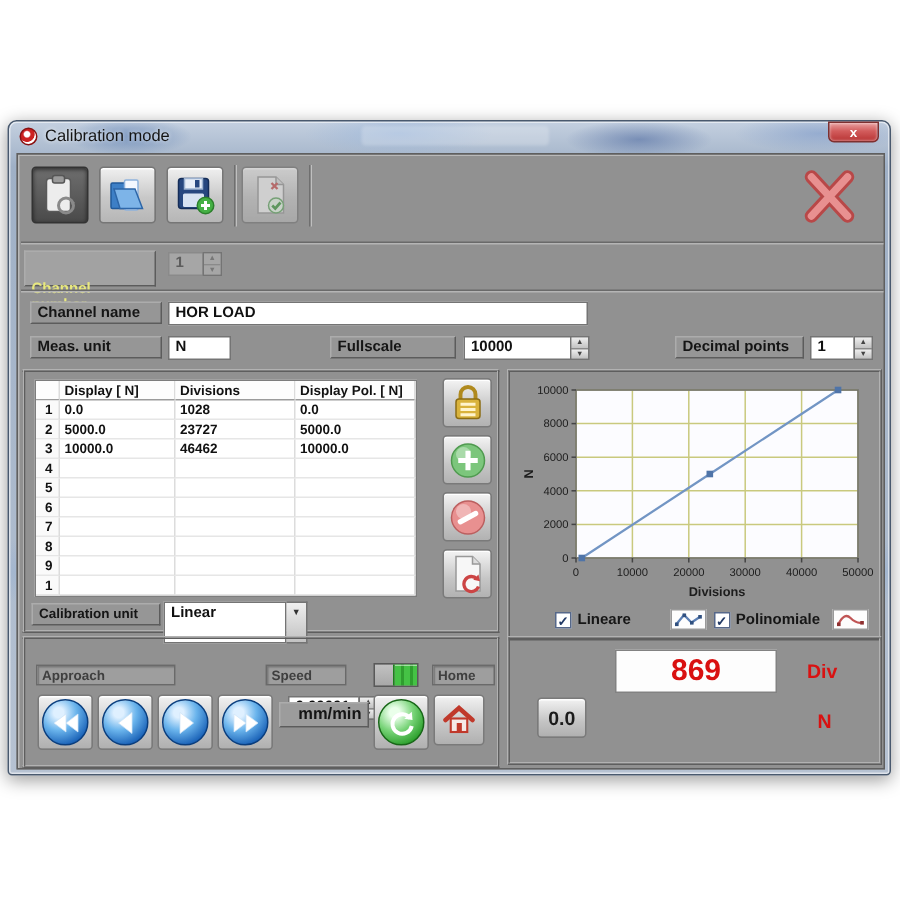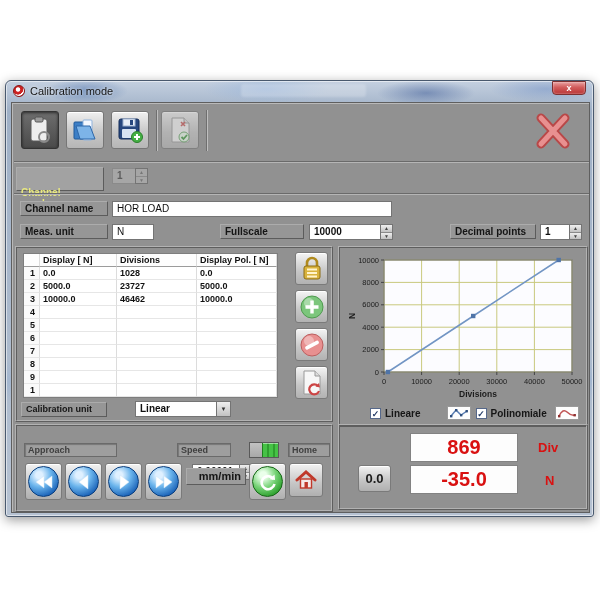--- a/index.html
+++ b/index.html
@@ -54,21 +54,21 @@
     border-left:1px solid #6f6f6f; border-right:1px solid #bfbfbf; }
   .big-close { position:absolute; top:5px; right:14px; width:42px; height:38px;
     display:flex; align-items:center; justify-content:center; cursor:pointer; }
 
   
   .lbl { position:absolute; height:15px; padding:1px 4px; font-size:10px; font-weight:bold;
     color:#151515; background:#969696; border-right:1px solid #5c5c5c;
     border-bottom:1px solid #5c5c5c; border-top:1px solid #acacac; border-left:1px solid #acacac; }
   .lbl.chan { color:#e9e97e; background:#a2a2a2; height:24px; padding-top:19px; }
   .field { position:absolute; height:16px; background:#fff; border:1px solid #747474;
-    font-size:10px; font-weight:normal; color:#101010; padding:1px 4px; }
+    font-size:10px; font-weight:bold; color:#101010; padding:1px 4px; }
   .spin { position:absolute; height:16px; display:flex; }
   .spin .sval { flex:1; background:#fff; border:1px solid #747474; border-right:none;
     font-size:10px; font-weight:bold; color:#101010; padding:1px 4px; }
   .spin .sbtns { width:13px; display:flex; flex-direction:column; border:1px solid #747474; }
   .spin .sbtns div { flex:1; background:linear-gradient(#efefef,#c2c2c2); font-size:5px;
     line-height:6px; text-align:center; color:#444; cursor:pointer; }
   .spin .sbtns div:first-child { border-bottom:1px solid #8a8a8a; }
   .spin.disabled .sval { background:#a6a6a6; color:#5d5d5d; border-color:#8a8a8a; }
   .spin.disabled .sbtns div { background:#a6a6a6; color:#777; }
 
@@ -80,21 +80,21 @@
     background:#fff; border:1px solid #7d7d7d; }
   .tbl div { font-size:9px; font-weight:bold; color:#111; padding:0 3px; line-height:12px;
     border-right:1px solid #dcdcdc; border-bottom:1px solid #e6e6e6; overflow:hidden; white-space:nowrap; }
   .tbl .th { border-bottom:1px solid #9b9b9b; background:#fdfdfd; }
   .tbl .rn { text-align:right; padding-right:4px; background:#fafafa; }
 
   .side-btn { position:absolute; width:33px; height:33px; border:1px solid #7a7a7a; border-radius:3px;
     background:linear-gradient(#f4f4f4,#c6c6c6 60%,#b2b2b2); box-shadow:inset 0 1px 0 #fff;
     display:flex; align-items:center; justify-content:center; cursor:pointer; }
 
-  .combo { position:absolute; height:16px; display:flex; cursor:pointer;margin-left:26px; }
+  .combo { position:absolute; height:28px; display:flex; cursor:pointer; }
   .combo .cval { flex:1; background:#fff; border:1px solid #747474; font-size:10px;
     font-weight:bold; color:#101010; padding:1px 4px; }
   .combo .cbtn { width:14px; background:linear-gradient(#efefef,#c2c2c2); border:1px solid #747474;
     border-left:none; font-size:6px; text-align:center; line-height:14px; color:#333; }
 
   
   .chart-box { position:absolute; left:4px; top:4px; width:240px; height:150px; }
   .legend { position:absolute; left:0; top:156px; width:100%; height:18px; display:flex;
     align-items:center; font-size:10px; font-weight:bold; color:#161616; }
   .chk { width:11px; height:11px; background:#fff; border:1px solid #56688a; font-size:9px;
@@ -450,20 +450,19 @@
             <path d="M2 10 L11 2 L20 10" fill="none" stroke="#c0392b" stroke-width="3" stroke-linecap="round"></path>
             <rect x="5.5" y="9" width="11" height="9" fill="#f5e9e7" stroke="#c0392b" stroke-width="1.4"></rect>
             <rect x="9.5" y="12" width="3.4" height="6" fill="#c0392b"></rect>
           </svg>
         </div>
       </div>
 
       <div class="group" style="left:326px; top:321px; width:250px; height:86px">
         <div class="zero-btn" style="left:18px; top:39px">0.0</div>
         <div class="disp" style="left:70px; top:7px; width:108px; height:29px">869</div>
-        <div class="disp" style="left:70px; top:39px; width:108px; height:29px">-35.0</div>
         <div class="unit-lbl" style="left:198px; top:14px">Div</div>
         <div class="unit-lbl" style="left:205px; top:47px">N</div>
       </div>
 
     </div>
   </div>
 </div>
 
 </body></html>

